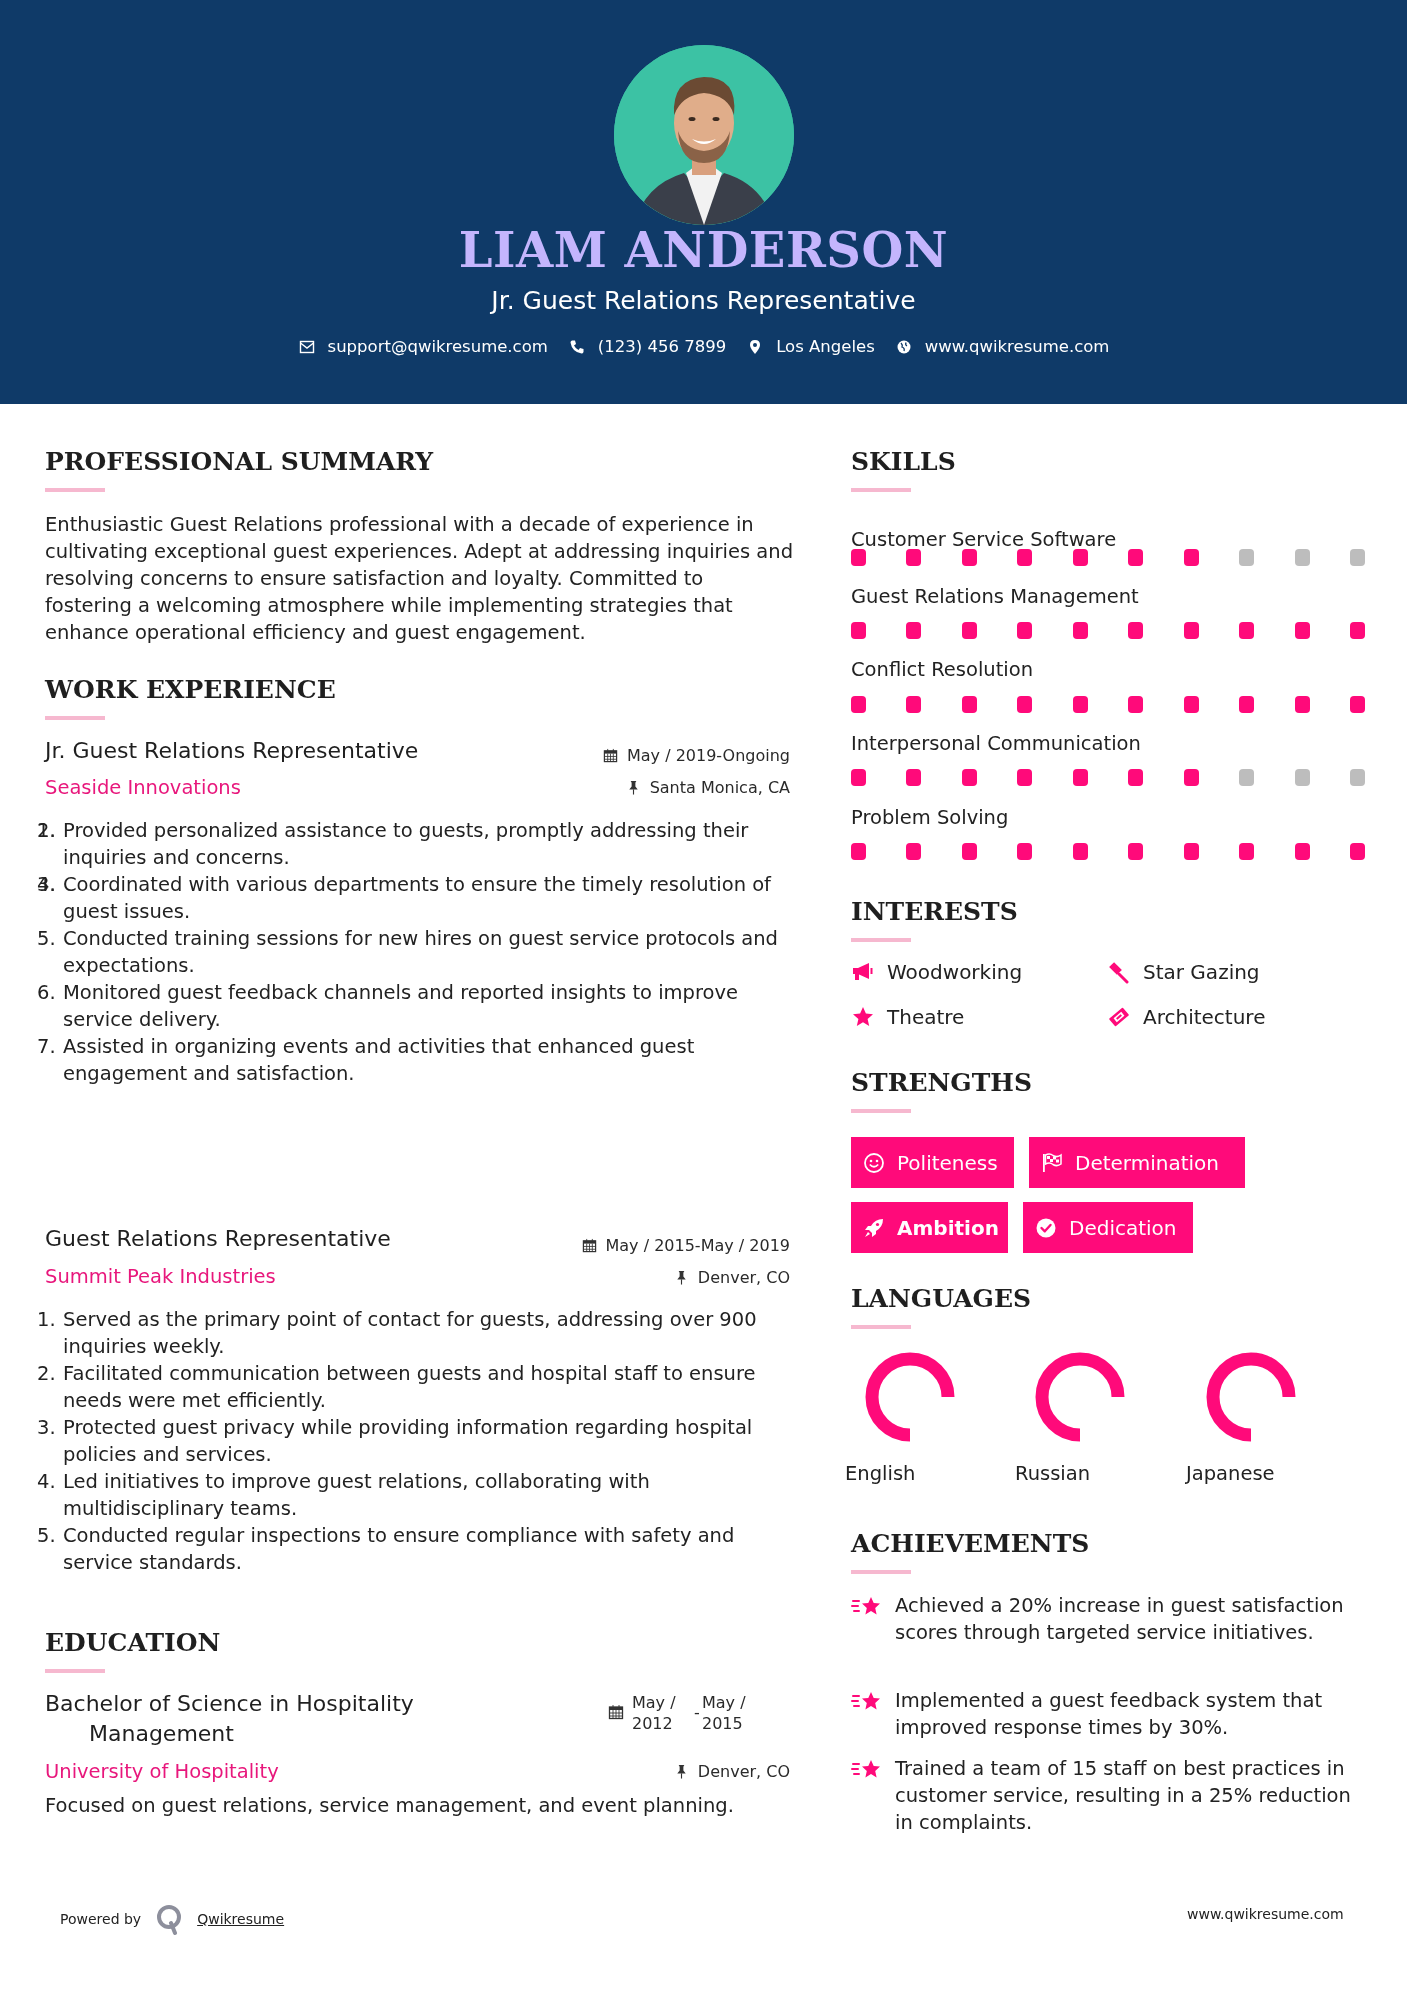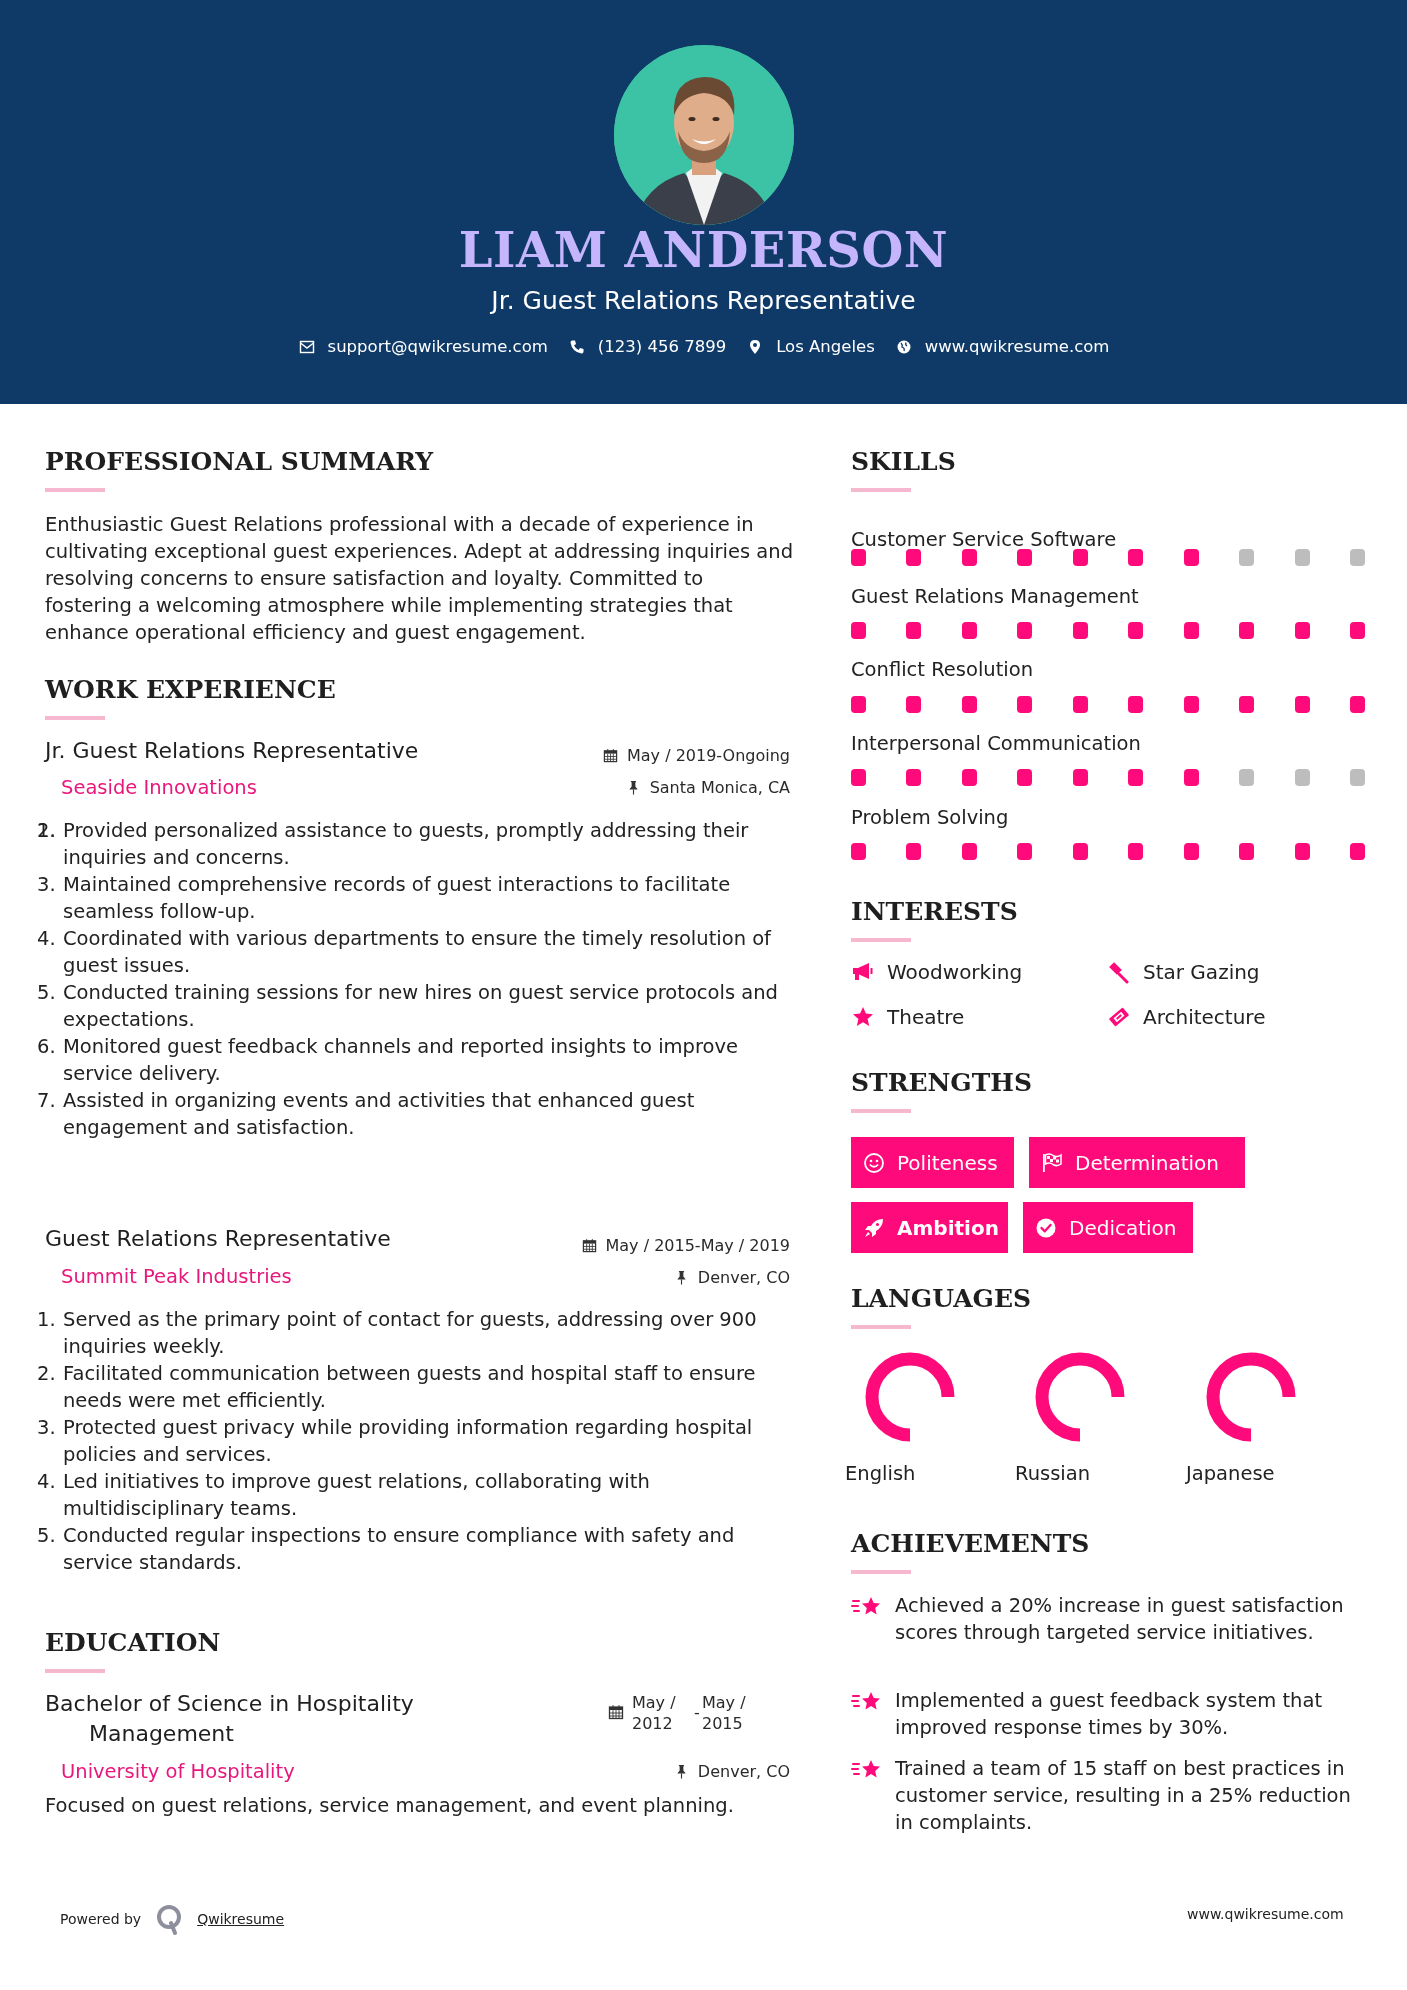--- a/index.html
+++ b/index.html
@@ -15,21 +15,21 @@
     .contacts { position: absolute; left: 0; width: 1407px; top: 337px; display: flex; justify-content: center; align-items: center; color: #fff; font-size: 16.5px; }
     .contact { display: flex; align-items: center; margin: 0 10px; }
     .contact .ci { width: 18px; height: 18px; margin-right: 12px; display: inline-flex; align-items: center; justify-content: center; }
     .contact .ci svg { width: 16px; height: 16px; }
 
     
     .sec-title { position: absolute; font-family: "DejaVu Serif", serif; font-weight: bold; font-size: 25px; color: #1f1f1f; }
     .sec-rule { position: absolute; width: 60px; height: 4px; background: #f6b8cf; }
     .summary { position: absolute; left: 45px; top: 511px; width: 750px; font-size: 19.5px; line-height: 27px; color: #222; }
     .job-title { position: absolute; left: 45px; font-size: 22px; color: #1f1f1f; }
-    .company { position: absolute; left: 61px; font-size: 19.5px; color: #e8177c; }
+    .company { position: absolute; left: 45px; font-size: 19.5px; color: #e8177c; }
     .meta { position: absolute; right: 617px; font-size: 16px; color: #2a2a2a; display: flex; align-items: center; }
     .meta .mi { width: 16px; height: 16px; margin-right: 8px; display: inline-flex; }
     .meta .mi svg { width: 15px; height: 15px; }
     ol.duties { position: absolute; left: 45px; width: 755px; font-size: 19.5px; line-height: 27px; color: #222; list-style: none; }
     ol.duties li { position: relative; padding-left: 18px; }
     ol.duties li .num { position: absolute; left: -8px; top: 0; }
     .edu-desc { position: absolute; left: 45px; top: 1794px; font-size: 19.5px; color: #222; }
     .edu-dates { position: absolute; left: 608px; top: 1692px; display: flex; font-size: 16px; line-height: 21px; color: #2a2a2a; }
     .edu-dates .mi { width: 16px; height: 16px; margin-right: 8px; margin-top: 12px; }
     .edu-dates .d1 { width: 62px; }
@@ -155,21 +155,21 @@
     <svg viewBox="0 0 16 16">
         <path d="M5 1 H11 L10 3 L10 7 L12.5 10 H3.5 L6 7 L6 3 Z" fill="#333"></path>
         <rect x="7.4" y="10" width="1.2" height="5.5" fill="#333"></rect>
       </svg>
   </span>
   <span>Santa Monica, CA</span>
 </div>
 <ol class="duties" style="top:817px;">
   <li><span class="num">1.</span></li>
   <li><span class="num">2.</span><span>Provided personalized assistance to guests, promptly addressing their inquiries and concerns.</span></li>
-  <li><span class="num">3.</span><span>Maintained comprehensive records of guest interactions to facilitate seamless follow-up.</span></li>
+  <li><span class="num">3.</span></li>
   <li><span class="num">4.</span><span>Coordinated with various departments to ensure the timely resolution of guest issues.</span></li>
   <li><span class="num">5.</span><span>Conducted training sessions for new hires on guest service protocols and expectations.</span></li>
   <li><span class="num">6.</span><span>Monitored guest feedback channels and reported insights to improve service delivery.</span></li>
   <li><span class="num">7.</span><span>Assisted in organizing events and activities that enhanced guest engagement and satisfaction.</span></li>
 </ol>
 
 <div class="job-title" style="top:1226px;">Guest Relations Representative</div>
 <div class="meta" style="top:1236px;">
   <span class="mi">
     <svg viewBox="0 0 16 16">

